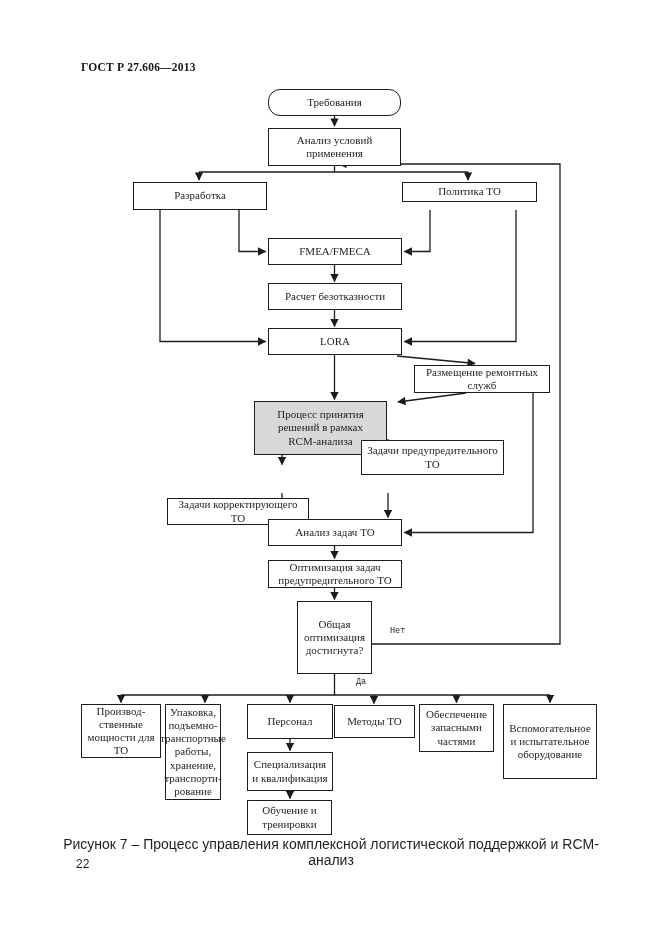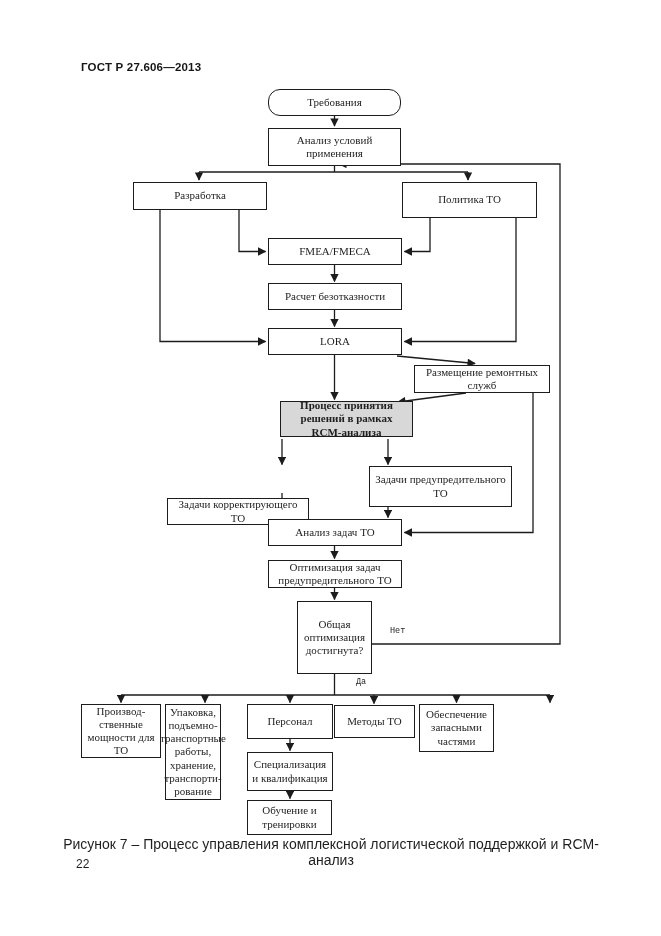--- a/index.html
+++ b/index.html
@@ -3,43 +3,43 @@
 <meta charset="utf-8">
 <style>
   html,body { margin:0; padding:0; background:#e8e8e8; }
   .page {
     position:relative; width:661px; height:936px; margin:0 auto;
     background:#ffffff; overflow:hidden;
     font-family:"Liberation Serif", serif; color:#1f1f1f;
   }
   .hdr {
     position:absolute; left:81px; top:61px;
-    font-family:Liberation Sans, sans-serif; font-weight:bold;
+    font-family:Liberation Serif, serif; font-weight:bold;
     font-size:11.5px; color:#161616; letter-spacing:0.2px;
   }
   svg.wires { position:absolute; left:0; top:0; }
   .node {
     position:absolute; box-sizing:border-box;
     border:1.4px solid #1c1c1c; background:#ffffff;
     display:flex; align-items:center; justify-content:center;
     text-align:center; white-space:pre-line;
     font-size:11px; line-height:1.2; color:#1f1f1f; padding:0 1px;
   }
   #n-req      {left:268px; top:89px;  width:133px; height:27px;border-radius:12px;}
   #n-usage    {left:268px; top:128px; width:133px; height:38px;}
   #n-dev      {left:133px; top:182px; width:134px; height:28px;}
-  #n-policy   {left:402px; top:182px; width:135px; height:36px;}
+  #n-policy   {left:402px; top:182px; width:135px; height:20px;}
   #n-fmea     {left:268px; top:238px; width:134px; height:27px;}
   #n-calc     {left:268px; top:283px; width:134px; height:27px;}
   #n-lora     {left:268px; top:328px; width:134px; height:27px;}
   #n-repair   {left:414px; top:365px; width:136px; height:28px;}
-  #n-rcm      {left:280px; top:401px; width:133px; height:36px;
-               background:#d8d8d8; font-weight:bold; border-width:1.8px;}
+  #n-rcm      {left:254px; top:401px; width:133px; height:54px;
+               background:#d8d8d8; font-weight:normal; border-width:1.8px;}
   #n-corr     {left:167px; top:466px; width:142px; height:27px;margin-top:32px;}
-  #n-prev     {left:361px; top:466px; width:143px; height:41px;margin-left:8px;}
+  #n-prev     {left:361px; top:440px; width:143px; height:35px;}
   #n-taskan   {left:268px; top:519px; width:134px; height:27px;}
   #n-taskopt  {left:268px; top:560px; width:134px; height:28px;}
   #n-decision {left:297px; top:601px; width:75px;  height:73px;}
   #n-prod     {left:81px;  top:704px; width:80px;  height:54px;}
   #n-pack     {left:165px; top:704px; width:56px;  height:96px;}
   #n-pers     {left:247px; top:704px; width:86px;  height:35px;}
   #n-methods  {left:334px; top:705px; width:81px;  height:33px;}
   #n-spare    {left:419px; top:704px; width:75px;  height:48px;}
   #n-aux      {left:503px; top:704px; width:94px;  height:75px;}
   #n-spec     {left:247px; top:752px; width:86px;  height:39px;}
@@ -139,20 +139,23 @@
 транспортные
 работы,
 хранение,
 транспорти-
 рование</div>
   <div class="node" id="n-pers">Персонал</div>
   <div class="node" id="n-methods">Методы ТО</div>
   <div class="node" id="n-spare">Обеспечение
 запасными
 частями</div>
+  <div class="node" id="n-aux">Вспомогательное
+и испытательное
+оборудование</div>
   <div class="node" id="n-spec">Специализация
 и квалификация</div>
   <div class="node" id="n-train">Обучение и
 тренировки</div>
 
   <div class="elabel" id="lbl-no">Нет</div>
   <div class="elabel" id="lbl-yes">Да</div>
 
   <div class="caption">Рисунок 7 – Процесс управления комплексной логистической поддержкой и RCM-анализ</div>
   <div class="pageno">22</div>

